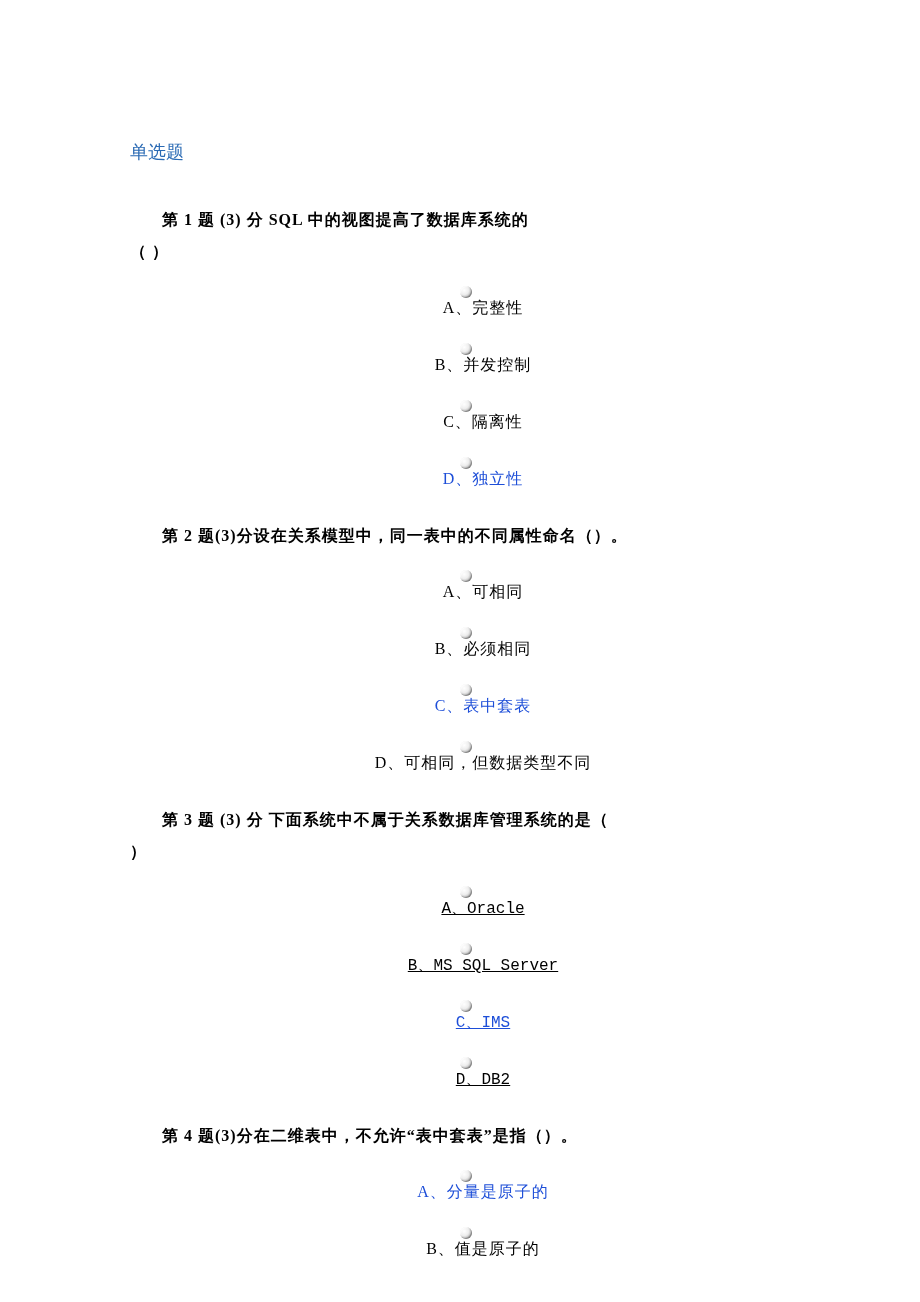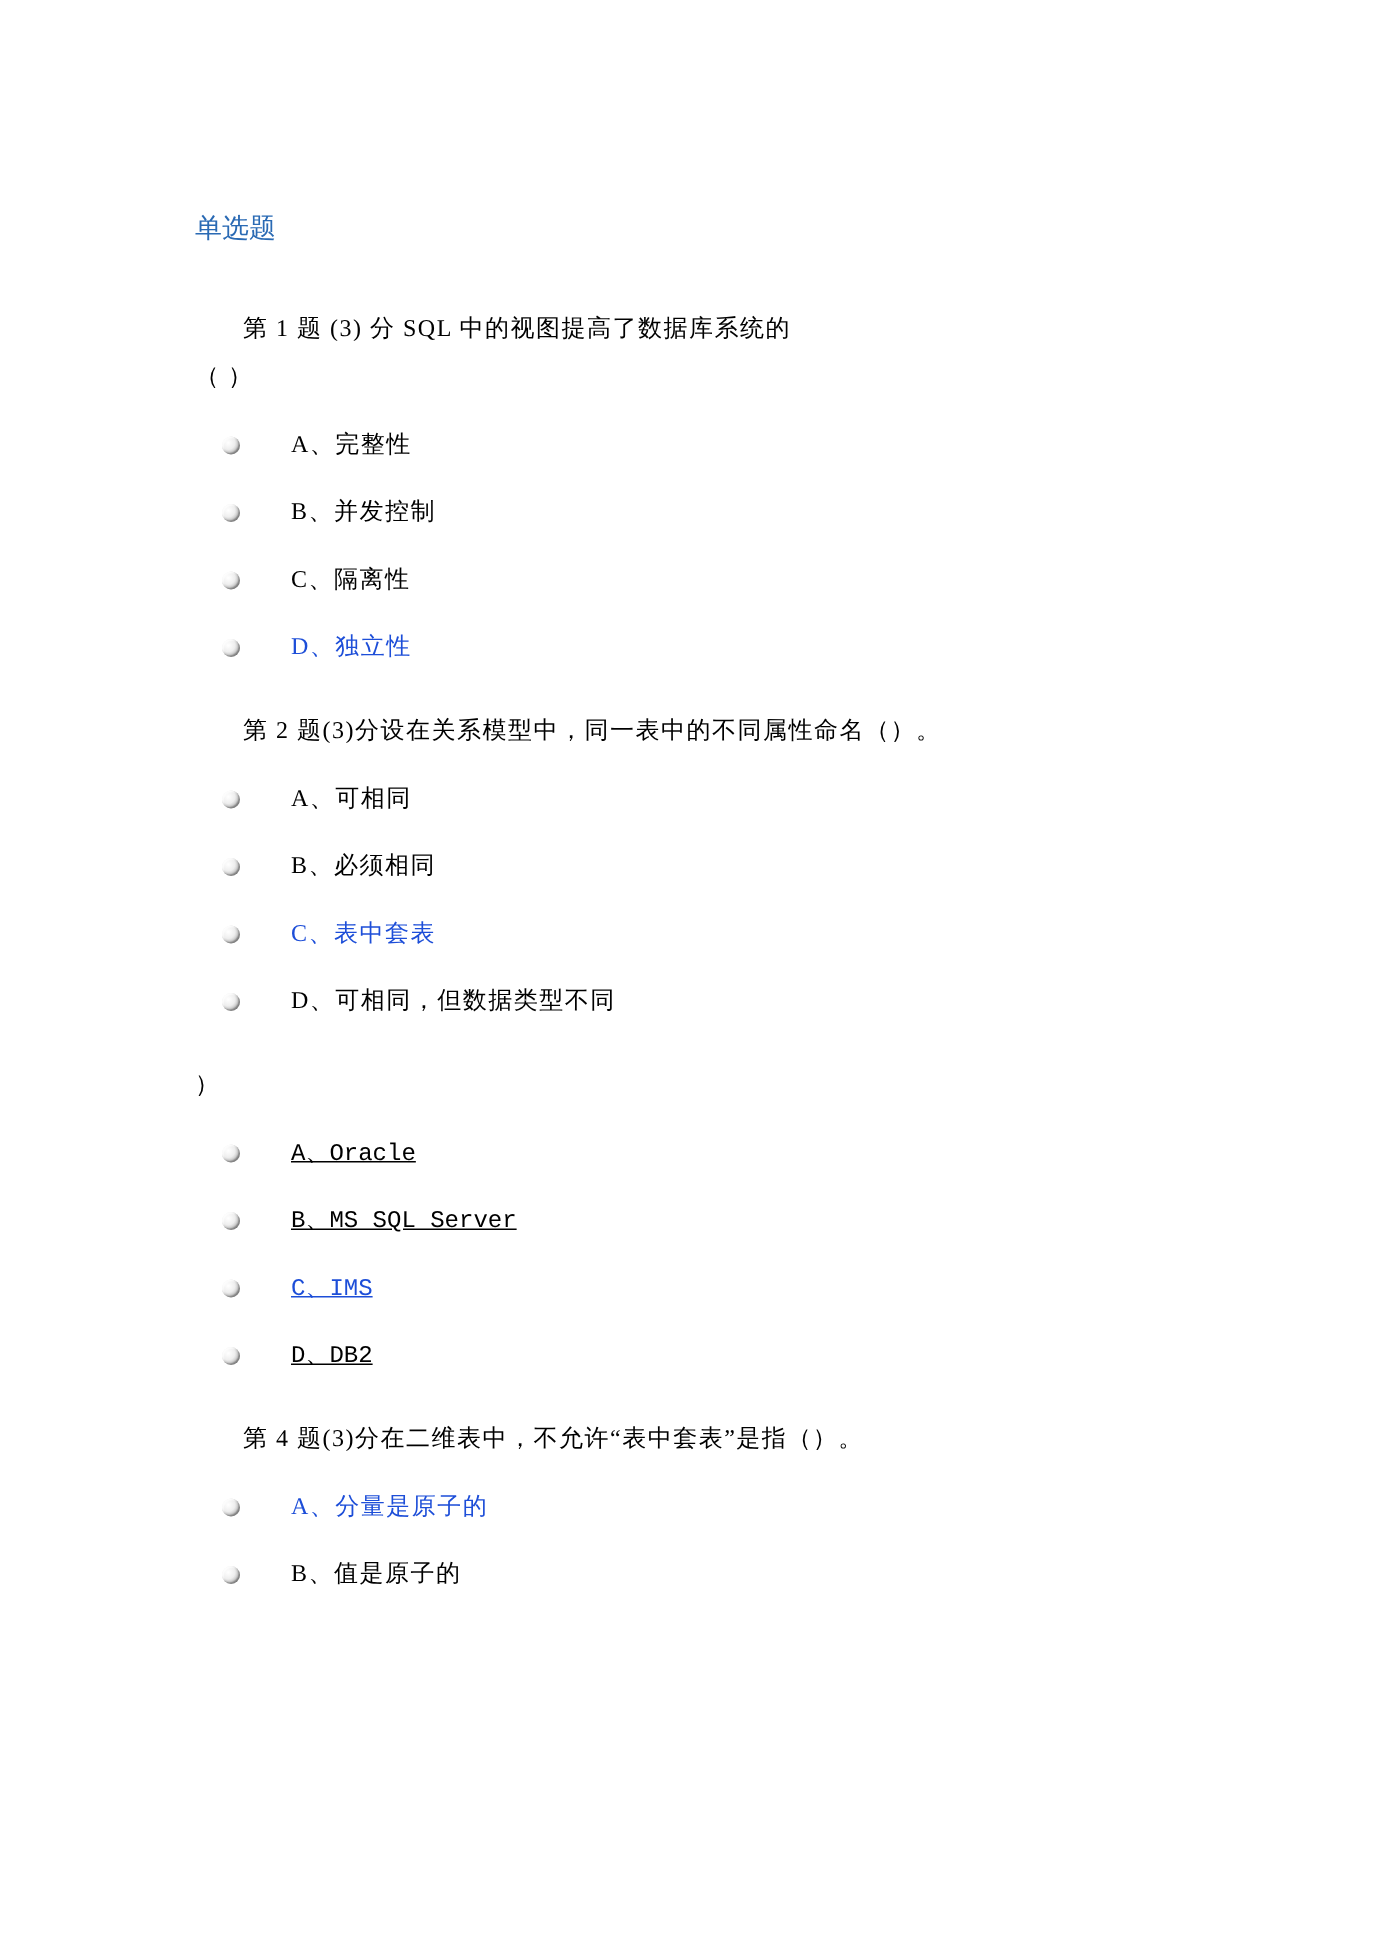--- a/index.html
+++ b/index.html
@@ -19,34 +19,36 @@
     font-size: 18px;
     margin-bottom: 40px;
   }
   .question {
     margin-bottom: 30px;
   }
   .qtext {
     padding-left: 32px;
     line-height: 2.0;
     letter-spacing: 1px;
+    font-weight: bold;
   }
   .qtext .paren-row {
     display: block;
     padding-left: 0;
     margin-left: -32px;
   }
   .options {
     margin-top: 18px;
   }
   .opt {
     display: flex;
     align-items: center;
     margin-bottom: 24px;
     padding-left: 18px;
+    flex-direction: column;
   }
   .radio-icon {
     width: 12px;
     height: 12px;
     border-radius: 50%;
     background: radial-gradient(circle at 35% 35%, #fff 0%, #eee 40%, #b8b8b8 70%, #888 100%);
     box-shadow: inset -1px -1px 1px rgba(0,0,0,0.3), inset 1px 1px 1px rgba(255,255,255,0.8);
     margin-right: 34px;
     flex: 0 0 auto;
   }
@@ -112,20 +114,21 @@
       </div>
       <div class="opt">
         <span class="radio-icon"></span>
         <span class="opt-label">D、可相同，但数据类型不同</span>
       </div>
     </div>
   </div>
 
   <div class="question">
     <div class="qtext">
+      <span>第 3 题  (3)  分  下面系统中不属于关系数据库管理系统的是（</span>
       <span class="paren-row">）</span>
     </div>
     <div class="options">
       <div class="opt">
         <span class="radio-icon"></span>
         <span class="opt-label mono">A、Oracle</span>
       </div>
       <div class="opt">
         <span class="radio-icon"></span>
         <span class="opt-label mono">B、MS SQL Server</span>

